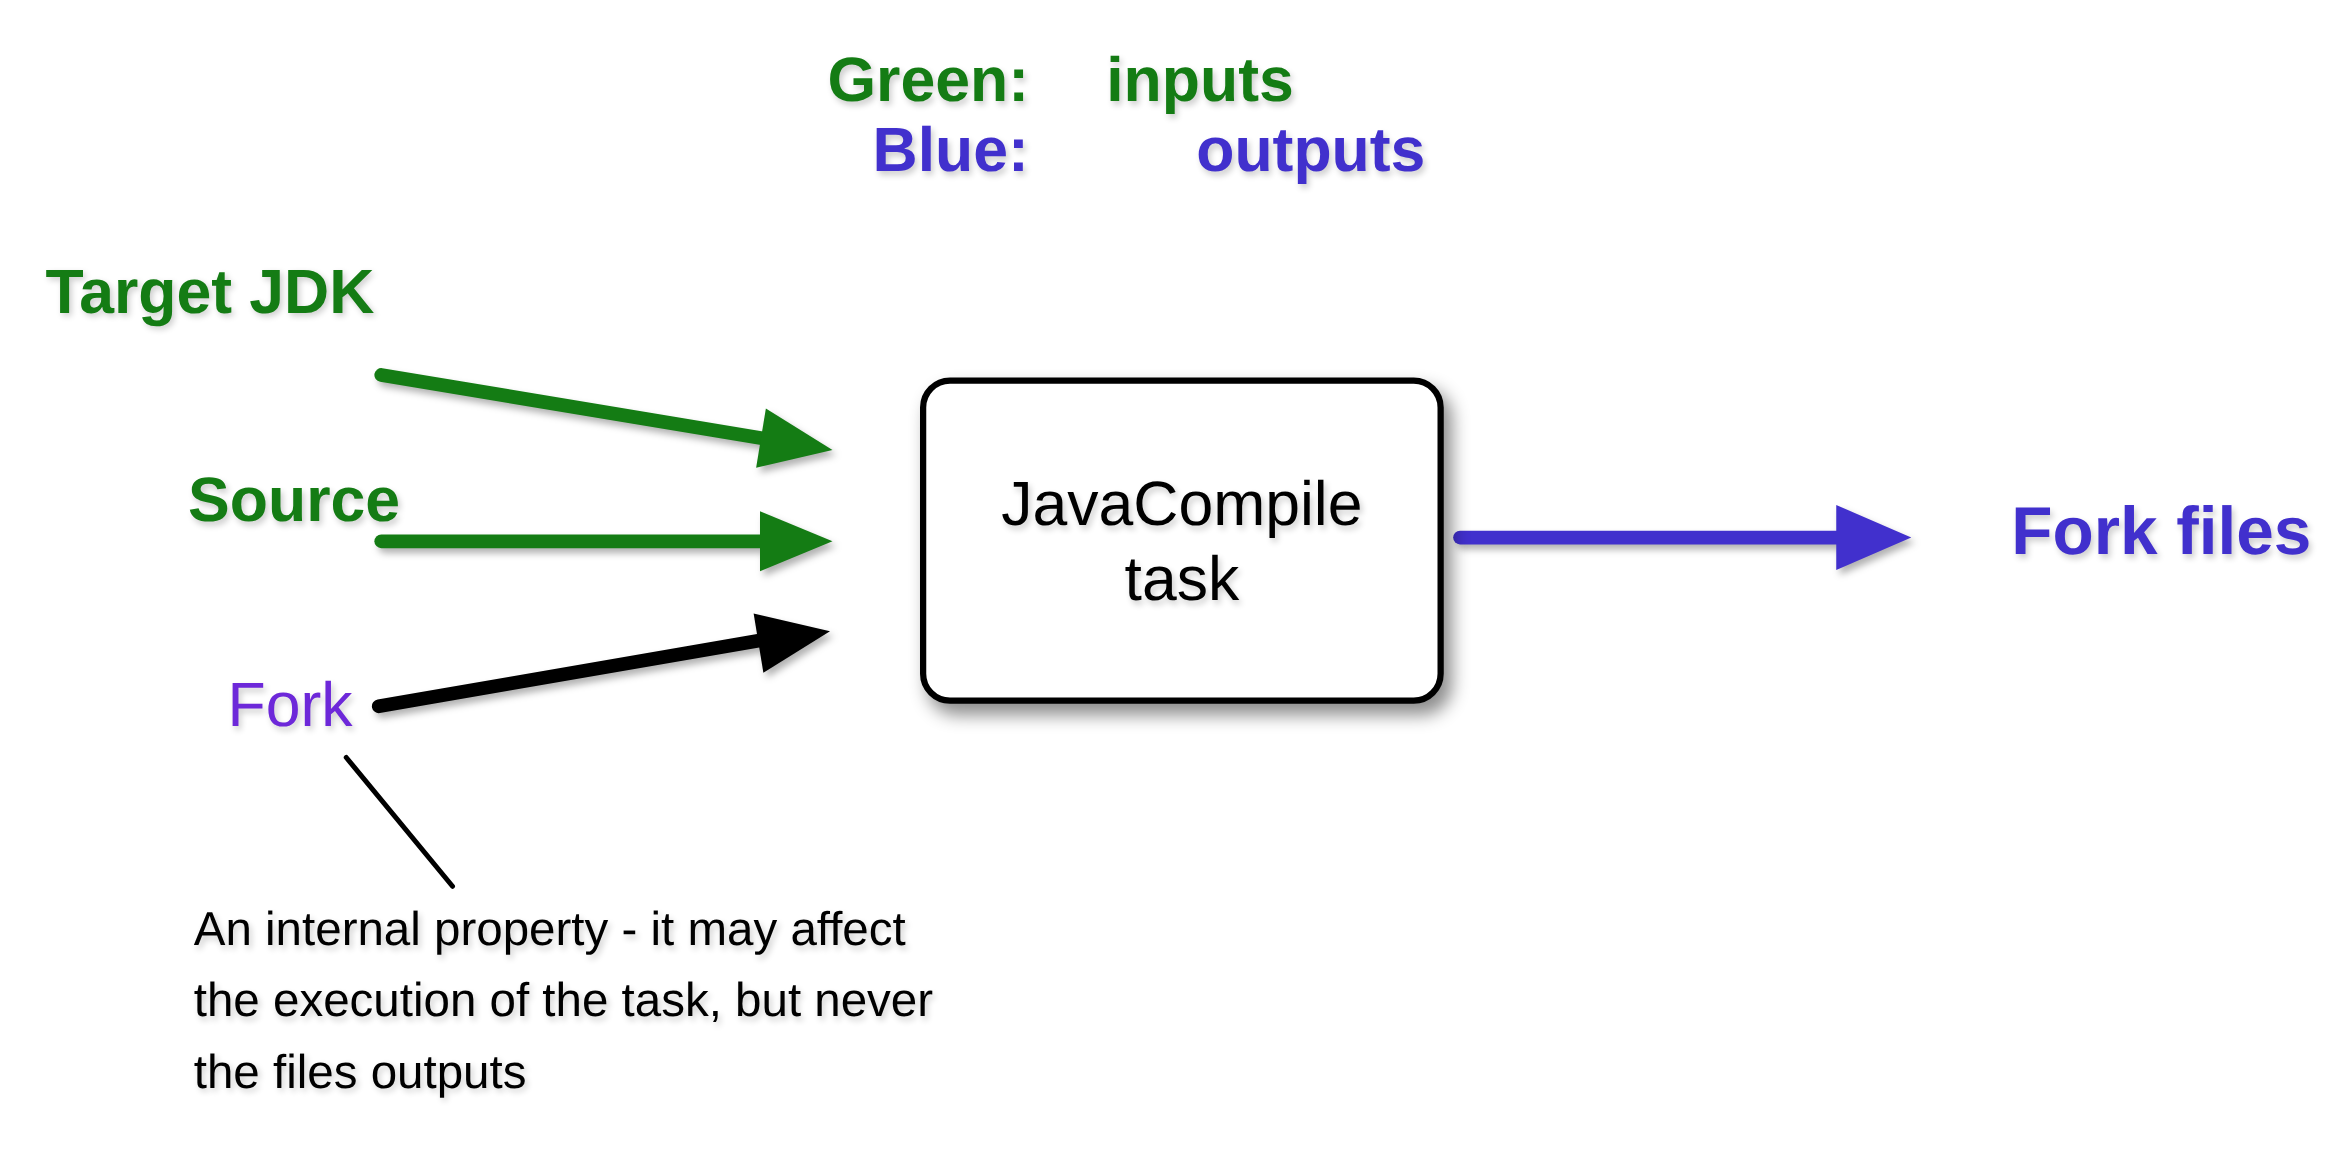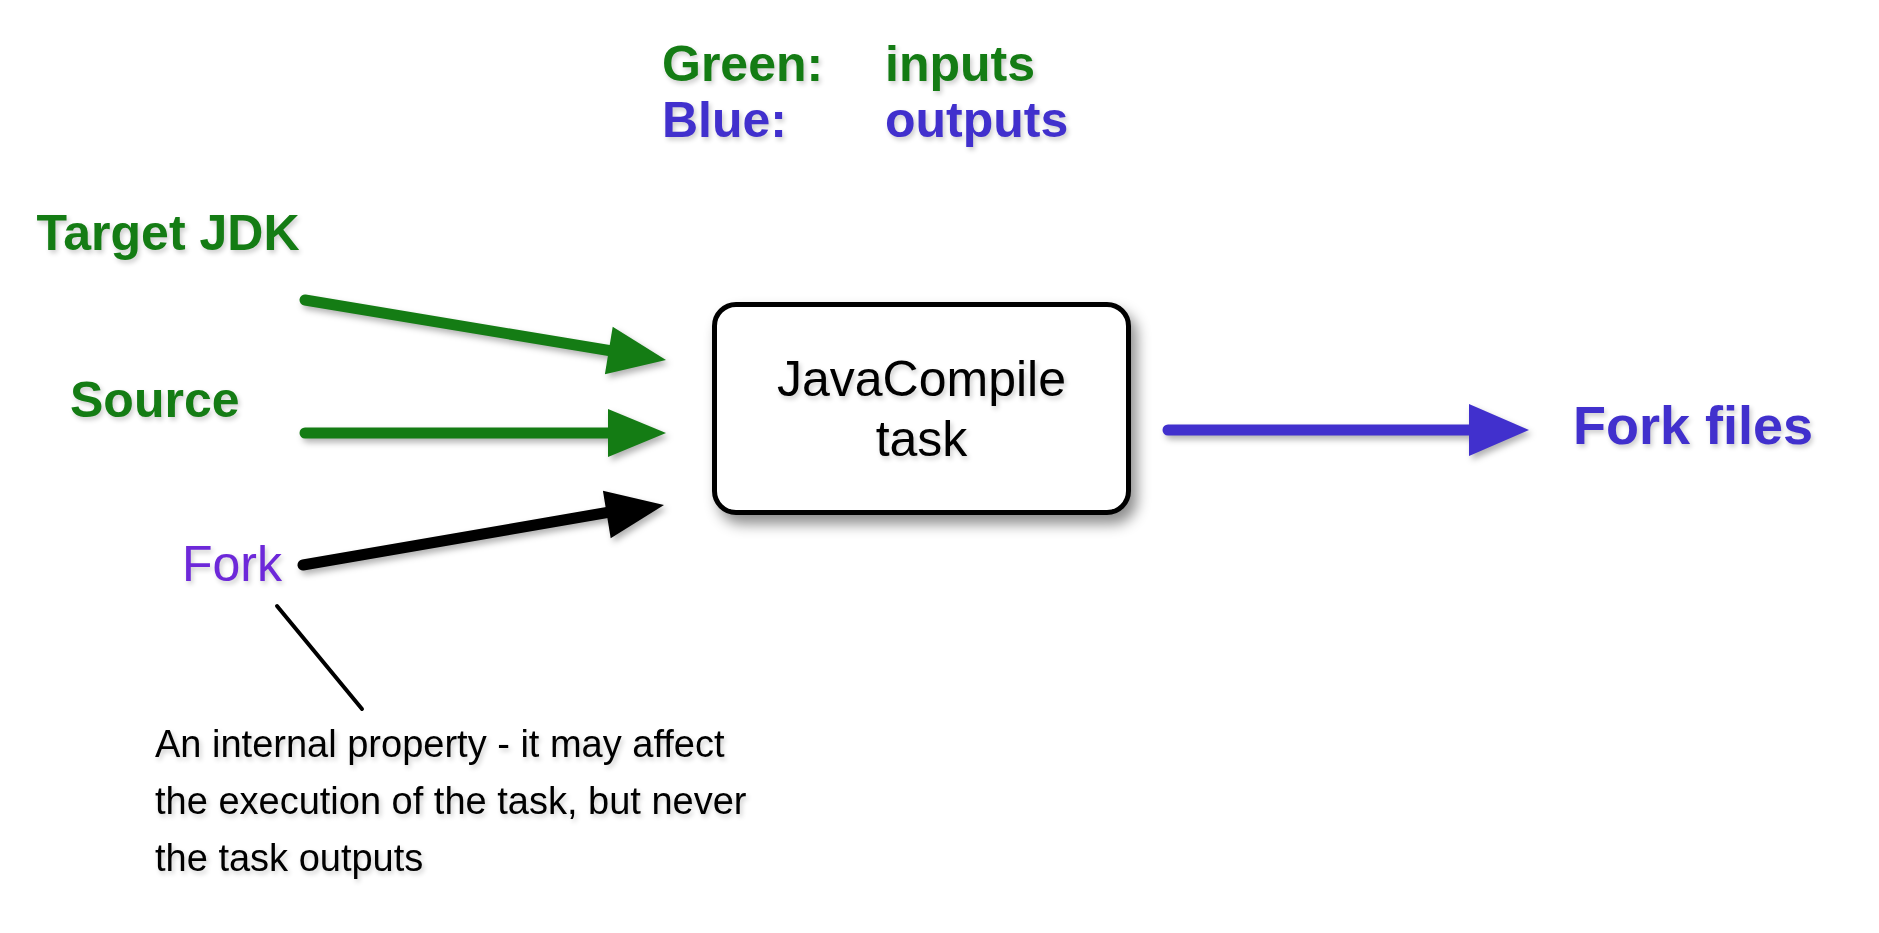--- a/index.html
+++ b/index.html
@@ -6,45 +6,45 @@
   .canvas {
     position: relative;
     width: 1879px;
     height: 933px;
     background: #ffffff;
     font-family: "Liberation Sans", sans-serif;
     overflow: hidden;
     border-radius: 25px;
   }
   .green { color: var(--input-green); }
-  .blue  { color: var(--output-blue); }
+  .blue  { color: var(--output-blue); margin-left: 36px; }
   .txt-sh { text-shadow: 2px 3px 5px rgba(0,0,0,0.20); }
 
   .legend {
     position: absolute; left: 662px; top: 36px;
     font-size: 50px; font-weight: 700; line-height: 56px;
     white-space: nowrap;
   }
   .legend-label { display: inline-block; width: 223px; }
 
   .lbl-target {
     position: absolute; left: 18px; top: 201px; width: 300px;
     text-align: center; font-size: 50px; font-weight: 700; line-height: 65px;
   }
   .lbl-source {
     position: absolute; left: 70px; top: 369px; width: 250px;
-    text-align: left; font-size: 50px; font-weight: 700; line-height: 63px;
+    text-align: right; font-size: 50px; font-weight: 700; line-height: 63px;
   }
   .lbl-fork {
     position: absolute; left: 182px; top: 536px;
     font-size: 50px; font-weight: 400; line-height: 56px; color: #6d28d9;
   }
   .task-box {
-    position: absolute; left: 712px; top: 302px;
-    width: 419px; height: 213px; box-sizing: border-box;
+    position: absolute; left: 736px; top: 302px;
+    width: 419px; height: 261px; box-sizing: border-box;
     background: #ffffff; border: 5px solid #000000; border-radius: 24px;
     box-shadow: 6px 9px 14px rgba(0,0,0,0.45);
     display: flex; flex-direction: column; align-items: center; justify-content: center;
     font-size: 50px; line-height: 60px; color: #000; text-align: center;
   }
   .lbl-class {
     position: absolute; left: 1573px; top: 395px;
     font-size: 54px; font-weight: 700; line-height: 60px; white-space: nowrap;
   }
   .annotation {
@@ -102,16 +102,16 @@
   <div class="task-box">
     <div class="txt-sh">JavaCompile</div>
     <div class="txt-sh">task</div>
   </div>
 
   <div class="lbl-class blue txt-sh">Fork files</div>
 
   <div class="annotation">
     <div class="txt-sh">An internal property - it may affect</div>
     <div class="txt-sh">the execution of the task, but never</div>
-    <div class="txt-sh">the task outputs</div>
+    <div class="txt-sh">the files outputs</div>
   </div>
 
 </div>
 
 </body></html>

